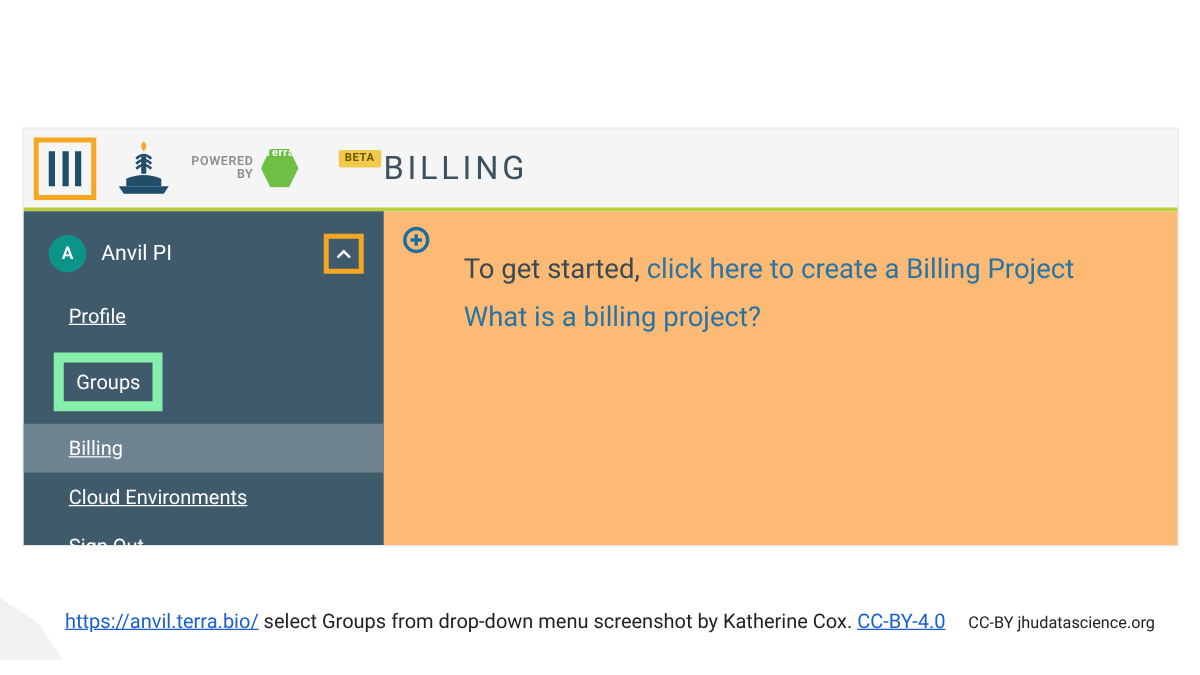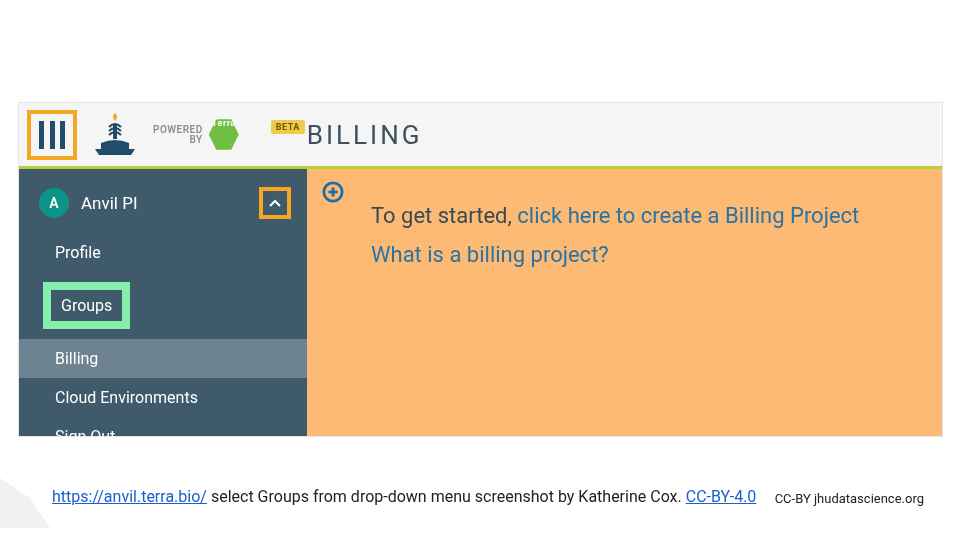--- a/index.html
+++ b/index.html
@@ -102,21 +102,21 @@
     font-size:14px; font-weight:600;
   }
   .user-name { flex:1; font-size:17px; }
   .caret-box {
     width:32px; height:32px;
     border:4px solid #f5a623;
     display:flex; align-items:center; justify-content:center;
     color:#fff; font-size:14px;
   }
 
-  .menu { list-style:none; }
+  .menu { list-style:none;text-decoration:underline; }
   .menu li {
     font-size:16px;
     padding: 10px 0 10px 36px;
     cursor:pointer;
   }
   .menu li.sel { background:#6d8391; }
   .groups-hl {
     display:inline-block;
     border:8px solid #86efac;
     padding: 6px 10px;

